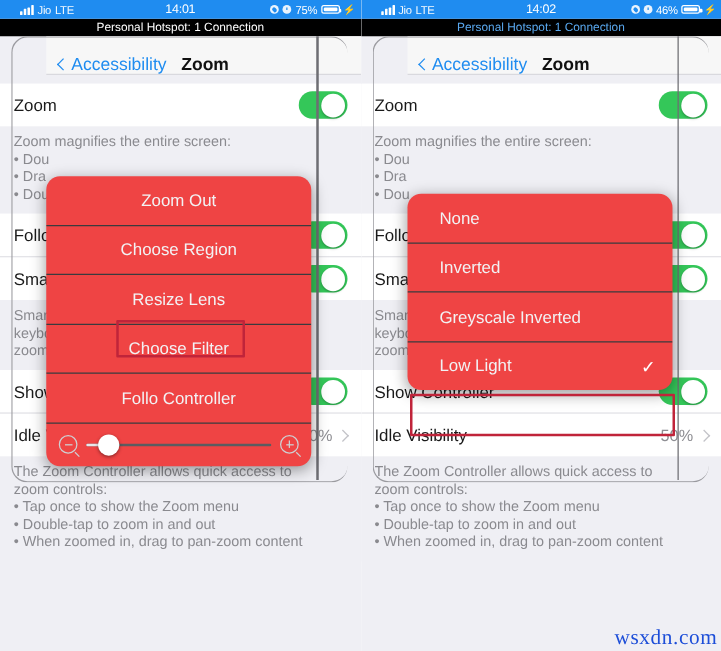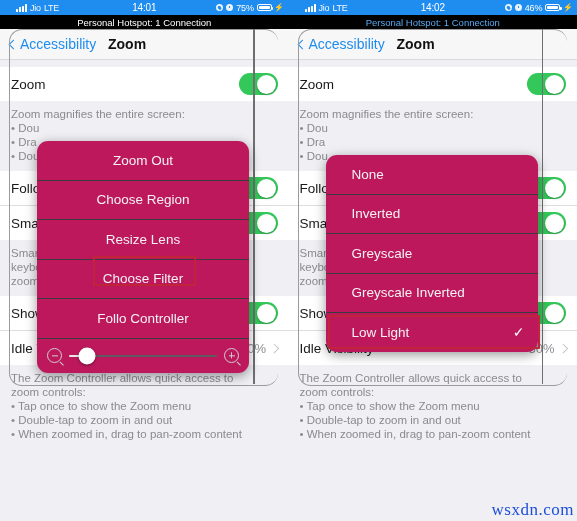--- a/index.html
+++ b/index.html
@@ -56,22 +56,23 @@
     pointer-events:none;z-index:6;
     border-right:none;
   }
   .frame-right-edge{
     position:absolute;left:253px;top:29px;width:1.5px;height:355px;background:#6e6e73;z-index:7;
   }
 
   
   .navbar{
     height:30px;background:#f7f7f7;
-    display:flex;align-items:center;position:relative;
+    display:flex;align-items:flex-end;position:relative;
     border-bottom:0.5px solid #d9d9de;
+    margin-left:37px;
   }
   .back{
     display:flex;align-items:center;gap:2px;color:#1f8cf0;
     font-size:14px;padding-left:10px;cursor:pointer;
   }
   .chev-left{
     width:6px;height:6px;border-left:1.8px solid #1f8cf0;border-bottom:1.8px solid #1f8cf0;
     transform:rotate(45deg);display:inline-block;margin-right:1px;
   }
   .nav-title{
@@ -105,21 +106,21 @@
   .desc{
     background:#efeff4;padding:6px 11px 8px 11px;
     font-size:11.5px;line-height:14px;color:#8a8a8f;
   }
   .desc .dline{white-space:nowrap;overflow:hidden;}
   .section-pad{height:7px;background:#efeff4;}
 
   
   .ctxmenu{
     position:absolute;z-index:20;
-    background:#be185d;border-radius:11px;
+    background:#ef4444;border-radius:11px;
     box-shadow:0 3px 12px rgba(0,0,0,.4);
     overflow:hidden;
   }
   .ctx-item{
     height:38.5px;display:flex;align-items:center;
     color:#f2f2f4;font-size:13.5px;
     border-bottom:0.5px solid #3b3b3e;
     position:relative;cursor:pointer;
   }
   .ctx-item.center{justify-content:center;}
@@ -426,23 +427,20 @@
     </div>
 
     <div class="ctxmenu" style="left:37px;top:155px;width:212px;">
       <div class="ctx-item left">
         <span>None</span>
       </div>
       <div class="ctx-item left">
         <span>Inverted</span>
       </div>
       <div class="ctx-item left">
-        <span>Greyscale</span>
-      </div>
-      <div class="ctx-item left">
         <span>Greyscale Inverted</span>
       </div>
       <div class="ctx-item left">
         <span>Low Light</span>
         <span class="ctx-check">✓</span>
       </div>
     </div>
 
     <div class="redbox" style="left:39px;top:315px;width:208px;height:30px;"></div>
   </div>

